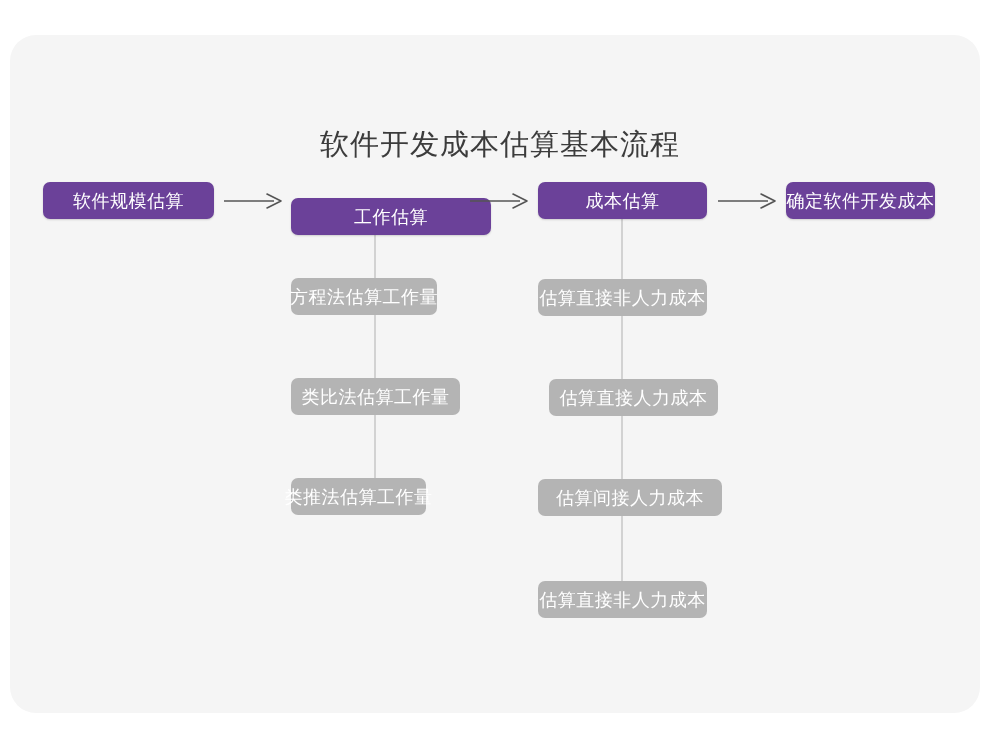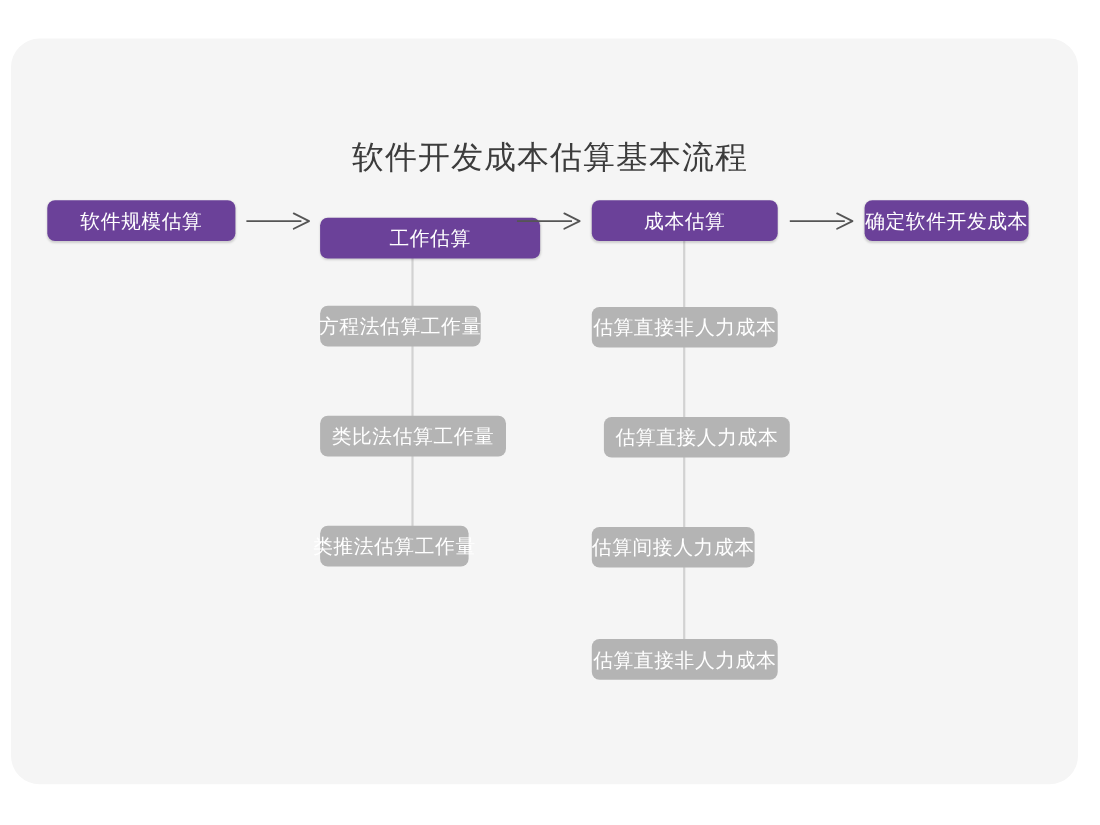--- a/index.html
+++ b/index.html
@@ -116,17 +116,17 @@
         <svg width="62" height="20" viewBox="0 0 62 20">
           <line x1="2" y1="10" x2="52" y2="10" stroke="#555555" stroke-width="1.6"></line>
           <polyline points="45,3 59,10 45,17" fill="none" stroke="#555555" stroke-width="1.6" stroke-linecap="round" stroke-linejoin="round"></polyline>
         </svg>
       </div>
       <div class="node secondary" style="left: 291px; top: 278px; width: 146px;">方程法估算工作量</div>
       <div class="node secondary" style="left: 291px; top: 378px; width: 169px;">类比法估算工作量</div>
       <div class="node secondary" style="left: 291px; top: 478px; width: 135px;">类推法估算工作量</div>
       <div class="node secondary" style="left: 538px; top: 279px; width: 169px;">估算直接非人力成本</div>
       <div class="node secondary" style="left: 538px; top: 379px; width: 169px; margin-left: 11px;">估算直接人力成本</div>
-      <div class="node secondary" style="left: 538px; top: 479px; width: 148px;">估算间接人力成本</div>
+      <div class="node secondary" style="left: 538px; top: 479px; width: 184px;">估算间接人力成本</div>
       <div class="node secondary" style="left: 538px; top: 581px; width: 169px;">估算直接非人力成本</div>
     </div>
 
 </div>
 
 </body></html>

